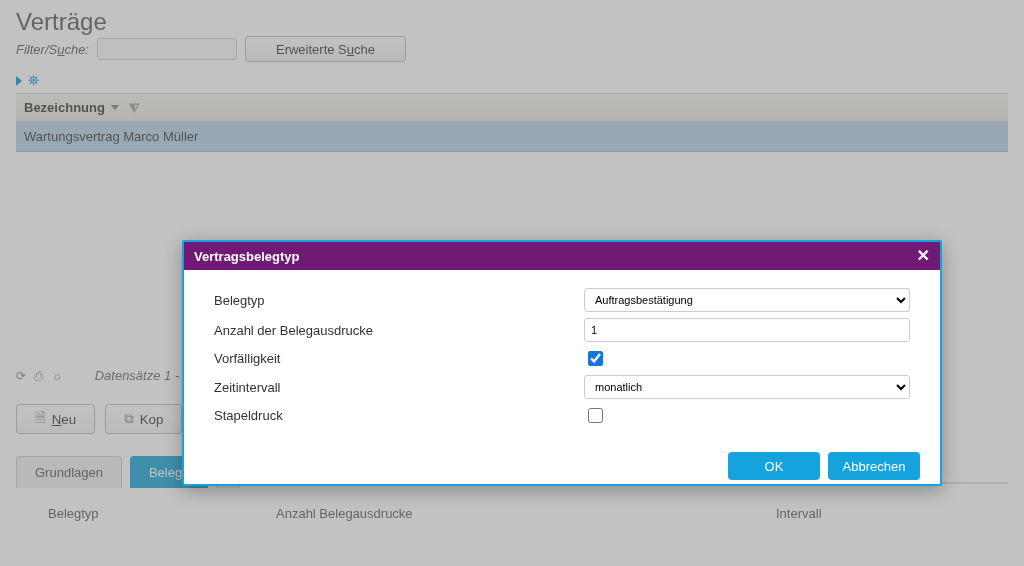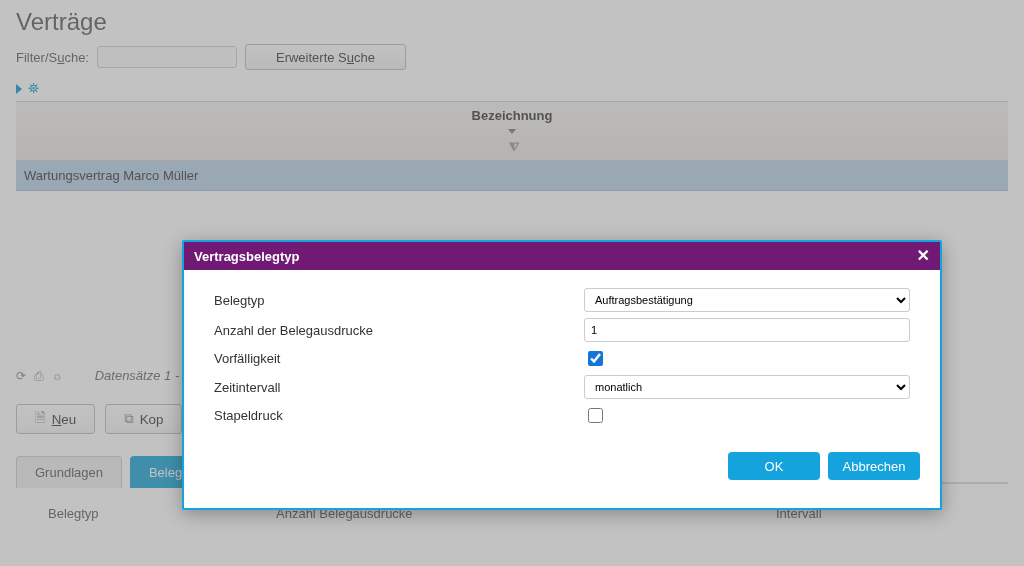--- a/index.html
+++ b/index.html
@@ -16,29 +16,29 @@
   .page {
     width: 1024px; height: 566px;
     padding: 8px 16px;
     background: #fff;
     position: relative;
   }
   h1.page-title {
     font-size: 24px;
     font-weight: 400;
     color: #555;
-    margin: 0 0 8px 0;
+    margin: 0 0 0 0;
   }
   .filter-row {
     display: flex;
     align-items: center;
     gap: 8px;
     margin-bottom: 10px;
   }
-  .filter-label { color: #555; }
+  .filter-label { color: #555; font-style: italic; }
   .filter-input {
     width: 140px;
     height: 22px;
     border: 1px solid #ccc;
     border-radius: 3px;
     padding: 2px 6px;
     background: #f9f9f9;
   }
   .std-btn {
     height: 26px;
@@ -69,21 +69,20 @@
   .grid-header {
     background: linear-gradient(#f4f2ef, #e9e6e1);
     border-top: 1px solid #ccc;
     border-bottom: 1px solid #ccc;
     padding: 6px 8px;
     font-weight: bold;
     color: #333;
     display: flex;
     align-items: center;
     gap: 6px;
-    flex-direction: column;
   }
   .sort-caret {
     width:0; height:0;
     border-left: 4px solid transparent;
     border-right: 4px solid transparent;
     border-top: 5px solid #777;
   }
   .funnel { color: #999; font-size: 12px; margin-left: 4px; }
   .grid-row {
     background: #b7cfe6;
@@ -220,21 +219,21 @@
     border-radius: 3px;
     padding: 2px 6px;
     background: #fff;
     font-size: 11px;
   }
   .chk { width: 15px; height: 15px; accent-color: #1477d6; }
   .dlg-footer {
     display: flex;
     justify-content: flex-end;
     gap: 8px;
-    padding: 10px 20px 28px;
+    padding: 10px 20px 4px;
   }
   .p-btn {
     min-width: 92px;
     height: 28px;
     border: none;
     border-radius: 4px;
     background: #14a3dc;
     color: #fff;
     font-size: 13px;
     cursor: pointer;

